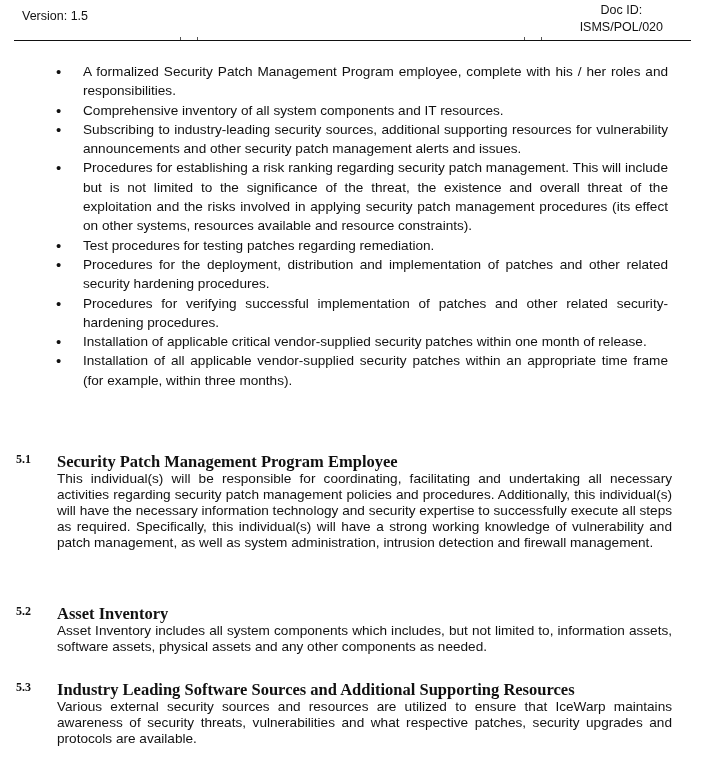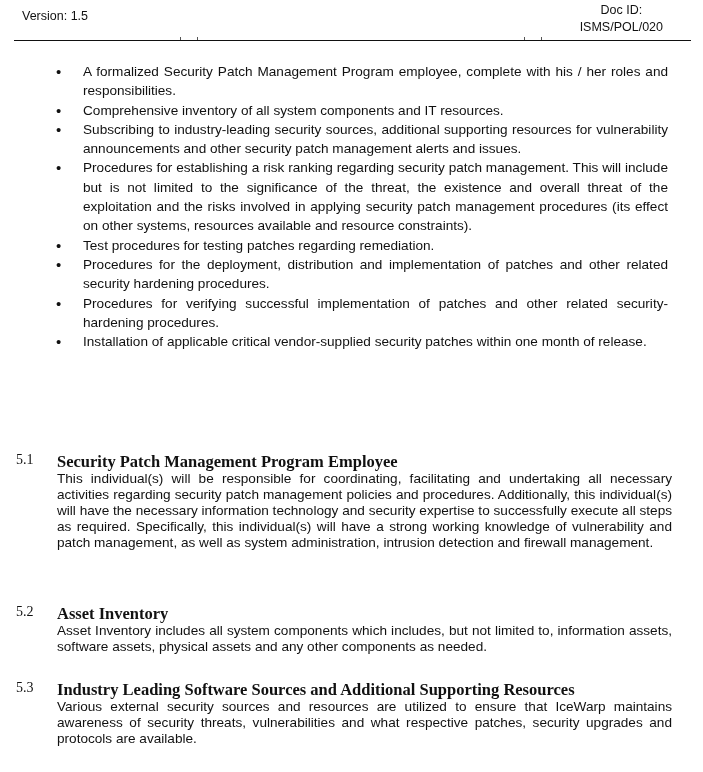--- a/index.html
+++ b/index.html
@@ -7,21 +7,21 @@
   .header { position: relative; height: 40px; }
   .hdr-version { position: absolute; left: 22px; top: 9px; font-size: 12.5px; }
   .hdr-title { position: absolute; left: 245px; top: 9px; font-size: 12.5px; }
   .hdr-docid { position: absolute; right: 40px; top: 2px; font-size: 12.5px; text-align: center; line-height: 17px; }
   .hdr-rule { position: absolute; left: 14px; right: 12px; top: 40px; border-top: 1.3px solid #111; }
   .hdr-tick { position: absolute; top: 37px; width: 1px; height: 3px; background: #555; }
   ul.bullets { list-style: none; margin: 0; padding: 0; position: absolute; left: 56px; top: 62px; width: 612px; }
   ul.bullets li { position: relative; padding-left: 27px; font-size: 13.6px; line-height: 19.3px; text-align: justify; }
   ul.bullets li::before { content: "\2022"; position: absolute; left: 0; top: 0; font-size: 15px; }
   .section { position: absolute; left: 16px; width: 656px; }
-  .sec-num { position: absolute; left: 0; top: 0; font-family: "Liberation Serif", serif; font-weight: normal; font-size: 14px; }
+  .sec-num { position: absolute; left: 0; top: 0; font-family: "Liberation Serif", serif; font-weight: bold; font-size: 12px; }
   .sec-title { position: absolute; left: 41px; top: 0; font-family: "Liberation Serif", serif; font-weight: bold; font-size: 16.5px; white-space: nowrap; }
   .sec-body { position: absolute; left: 41px; top: 19px; width: 615px; font-size: 13.6px; line-height: 16px; text-align: justify; }
 </style>
 </head>
 <body>
 
 <div class="header">
   <span class="hdr-version">Version: 1.5</span>
   <div class="hdr-docid">
     <div>Doc ID:</div>
@@ -36,20 +36,21 @@
 
 <ul class="bullets">
   <li>A formalized Security Patch Management Program employee, complete with his / her roles and responsibilities.</li>
   <li>Comprehensive inventory of all system components and IT resources.</li>
   <li>Subscribing to industry-leading security sources, additional supporting resources for vulnerability announcements and other security patch management alerts and issues.</li>
   <li>Procedures for establishing a risk ranking regarding security patch management. This will include but is not limited to the significance of the threat, the existence and overall threat of the exploitation and the risks involved in applying security patch management procedures (its effect on other systems, resources available and resource constraints).</li>
   <li>Test procedures for testing patches regarding remediation.</li>
   <li>Procedures for the deployment, distribution and implementation of patches and other related security hardening procedures.</li>
   <li>Procedures for verifying successful implementation of patches and other related security-hardening procedures.</li>
   <li>Installation of applicable critical vendor-supplied security patches within one month of release.</li>
+  <li>Installation of all applicable vendor-supplied security patches within an appropriate time frame (for example, within three months).</li>
 </ul>
 
 <div class="section" style="top:452px;">
   <span class="sec-num">5.1</span>
   <span class="sec-title">Security Patch Management Program Employee</span>
   <div class="sec-body">This individual(s) will be responsible for coordinating, facilitating and undertaking all necessary activities regarding security patch management policies and procedures. Additionally, this individual(s) will have the necessary information technology and security expertise to successfully execute all steps as required. Specifically, this individual(s) will have a strong working knowledge of vulnerability and patch management, as well as system administration, intrusion detection and firewall management.</div>
 </div>
 
 <div class="section" style="top:604px;">
   <span class="sec-num">5.2</span>

